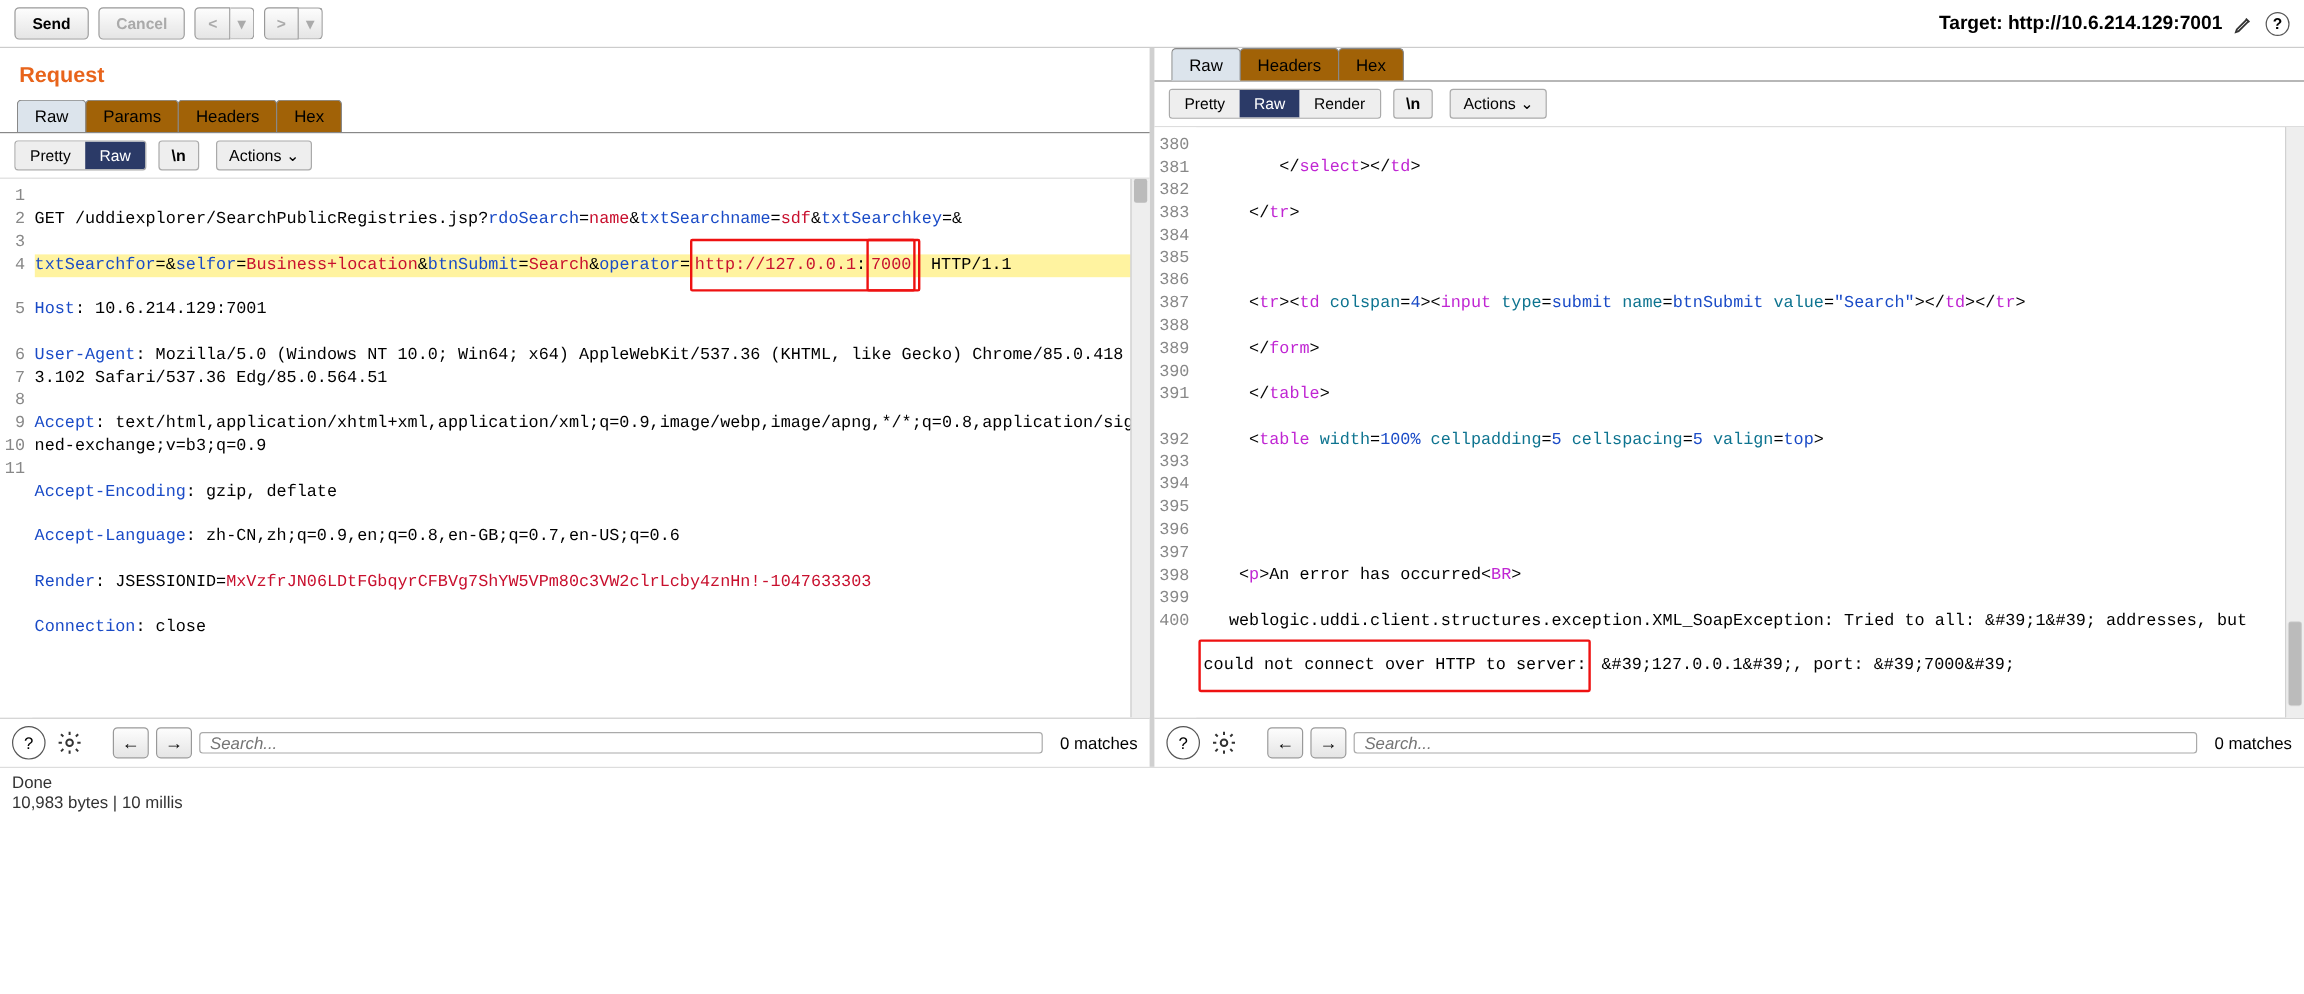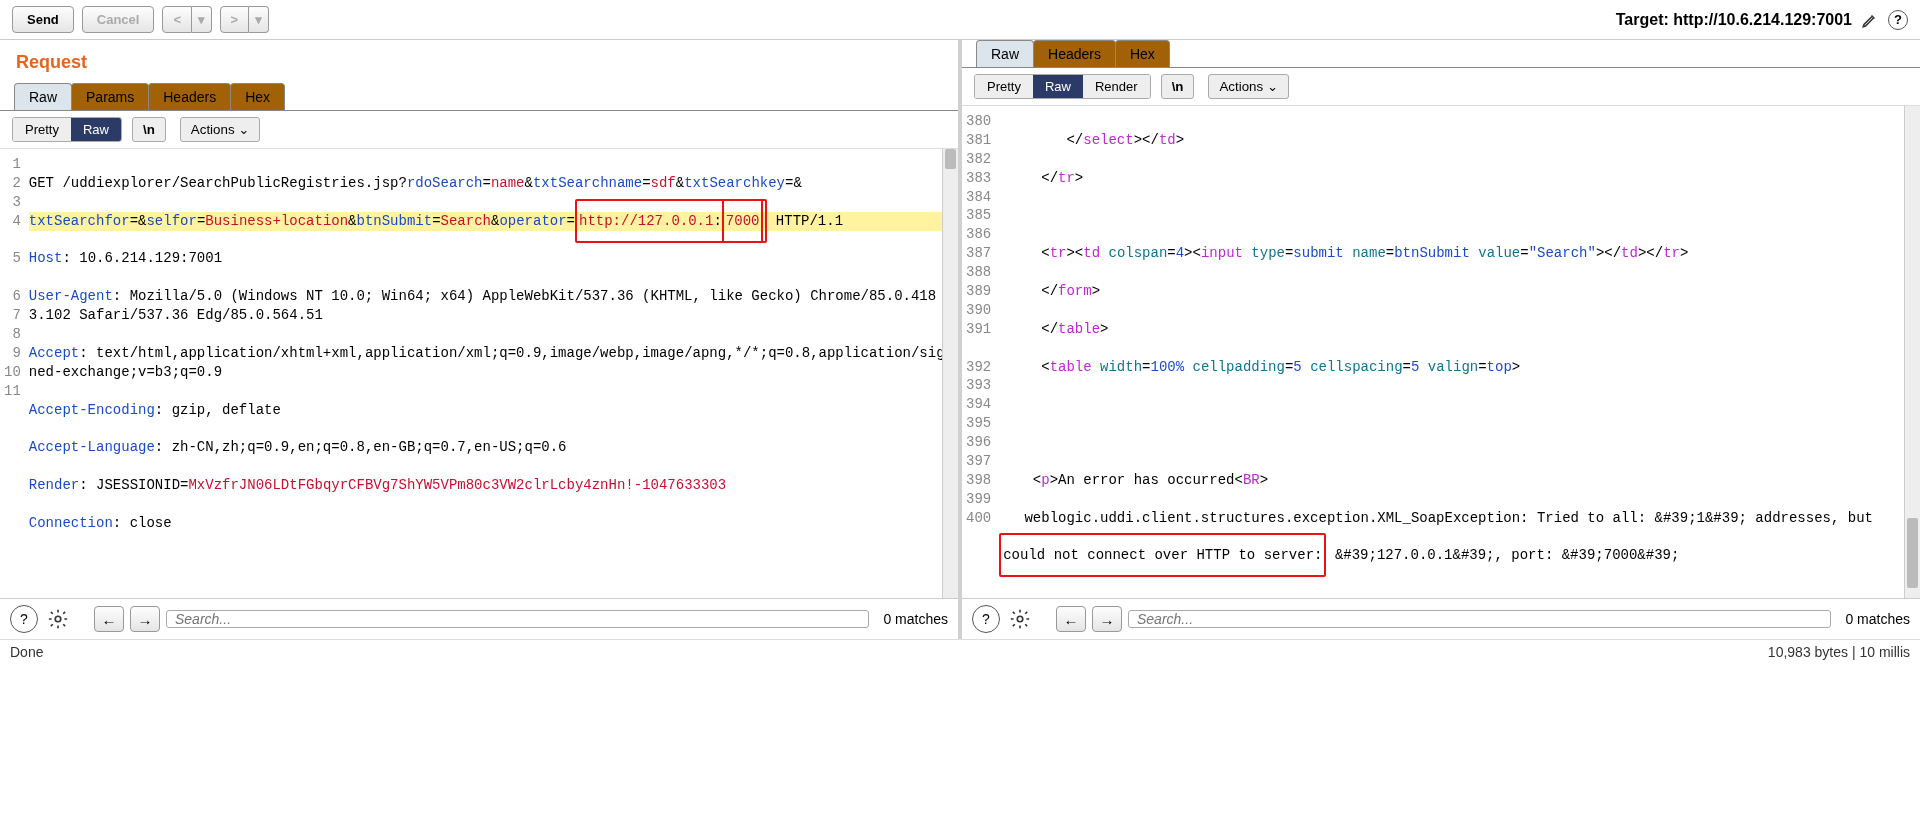--- a/index.html
+++ b/index.html
@@ -46,21 +46,21 @@
 .hl-yellow { background:#fff3a0; }
 .redbox { border:2px solid #e11; padding:12px 2px; border-radius:2px; }
 
 .bottom-bar { display:flex; align-items:center; gap:6px; padding:6px 10px; border-top:1px solid #ccc; }
 .circ-icon { width:28px; height:28px; border-radius:50%; border:1.5px solid #555; display:inline-flex; align-items:center; justify-content:center; cursor:pointer; font-size:14px;}
 .gear-icon { width:28px; height:28px; display:inline-flex; align-items:center; justify-content:center; cursor:pointer;}
 .arrow-btn { width:30px; height:26px; border:1px solid #999; border-radius:4px; background:linear-gradient(#fdfdfd,#e5e5e5); display:inline-flex; align-items:center; justify-content:center; cursor:pointer; font-size:15px; font-weight:bold;}
 .search-input { flex:1; border:1px solid #aaa; border-radius:3px; padding:0 8px; font-size:14px; font-style:italic; color:#888; }
 .matches { font-size:14px; margin-left:8px; }
 
-.status-bar { display:flex; justify-content:space-between; padding:4px 10px; font-size:14px; color:#333; border-top:1px solid #ddd;}
+.status-bar { display:flex; justify-content:space-between; padding:4px 10px; font-size:14px; color:#333; border-top:1px solid #ddd;flex-direction:column;}
 
 .layout-toggle { display:inline-flex; border:1px solid #888; border-radius:3px; overflow:hidden; }
 .layout-toggle .lt { width:28px; height:22px; display:inline-flex; align-items:center; justify-content:center; background:#e5e5e5; cursor:pointer; border-right:1px solid #888;}
 .layout-toggle .lt:last-child { border-right:none;}
 .layout-toggle .lt.active { background:#2b3a67; color:#fff;}
 .response-top { display:flex; justify-content:space-between; align-items:center; padding-right:16px;}
 .scrollbar { position:absolute; right:0; top:0; width:16px; height:100%; background:#eee; border-left:1px solid #ccc;}
 .scrollbar .thumb { position:absolute; left:2px; right:2px; background:#bbb; border-radius:2px;}
 </style>
 </head>

